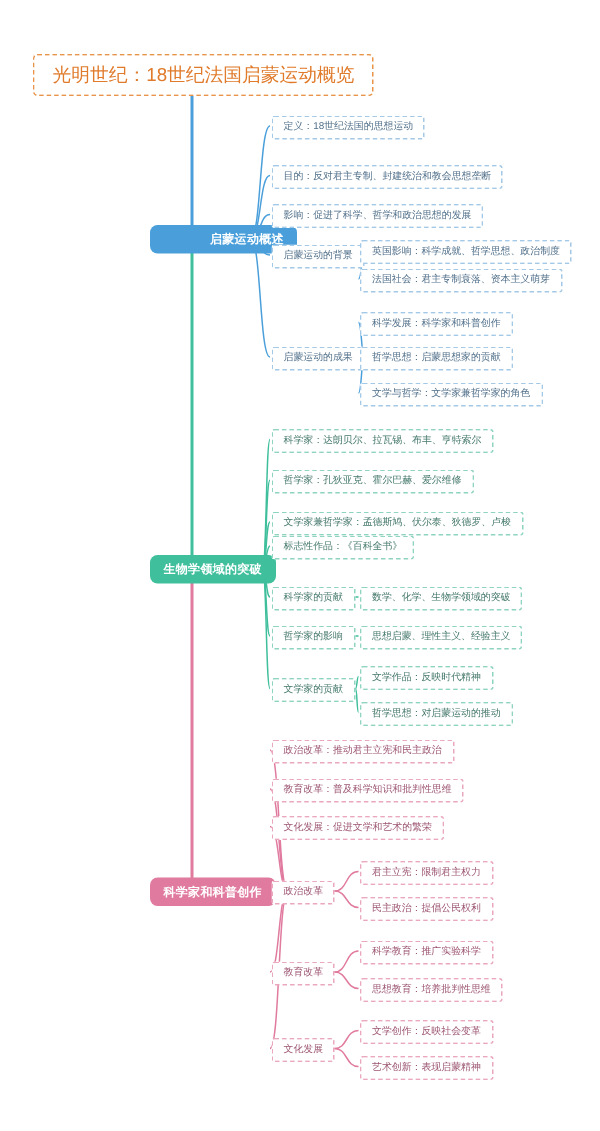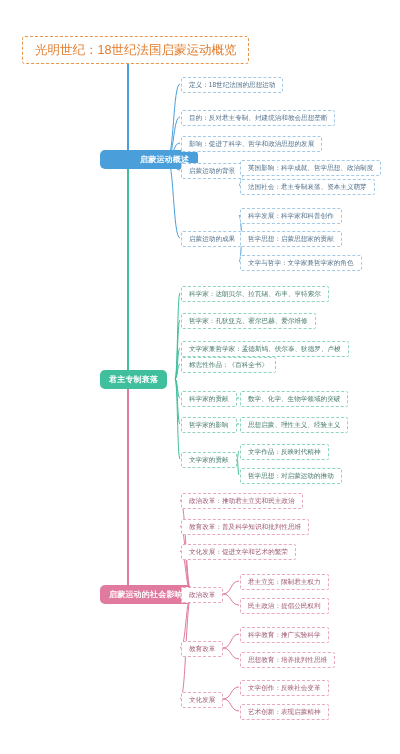--- a/index.html
+++ b/index.html
@@ -148,21 +148,21 @@
       <div class="node node-sub blue" style="left: 240px; top: 208px;">
         <span>科学发展：科学家和科普创作</span>
       </div>
       <div class="node node-sub blue" style="left: 240px; top: 231px;">
         <span>哲学思想：启蒙思想家的贡献</span>
       </div>
       <div class="node node-sub blue" style="left: 240px; top: 255px;">
         <span>文学与哲学：文学家兼哲学家的角色</span>
       </div>
       <div class="node node-main green" style="left: 100px; top: 370px;">
-        <span>君主专制衰落</span>
+        <span>生物学领域的突破</span>
       </div>
       <div class="node node-sub green" style="left: 181px; top: 286px;">
         <span>科学家：达朗贝尔、拉瓦锡、布丰、亨特索尔</span>
       </div>
       <div class="node node-sub green" style="left: 181px; top: 313px;">
         <span>哲学家：孔狄亚克、霍尔巴赫、爱尔维修</span>
       </div>
       <div class="node node-sub green" style="left: 181px; top: 341px;">
         <span>文学家兼哲学家：孟德斯鸠、伏尔泰、狄德罗、卢梭</span>
       </div>
@@ -184,21 +184,21 @@
       <div class="node node-sub green" style="left: 181px; top: 452px;">
         <span>文学家的贡献</span>
       </div>
       <div class="node node-sub green" style="left: 240px; top: 444px;">
         <span>文学作品：反映时代精神</span>
       </div>
       <div class="node node-sub green" style="left: 240px; top: 468px;">
         <span>哲学思想：对启蒙运动的推动</span>
       </div>
       <div class="node node-main pink" style="left: 100px; top: 585px;">
-        <span>启蒙运动的社会影响</span>
+        <span>科学家和科普创作</span>
       </div>
       <div class="node node-sub pink" style="left: 181px; top: 493px;">
         <span>政治改革：推动君主立宪和民主政治</span>
       </div>
       <div class="node node-sub pink" style="left: 181px; top: 519px;">
         <span>教育改革：普及科学知识和批判性思维</span>
       </div>
       <div class="node node-sub pink" style="left: 181px; top: 544px;">
         <span>文化发展：促进文学和艺术的繁荣</span>
       </div>

